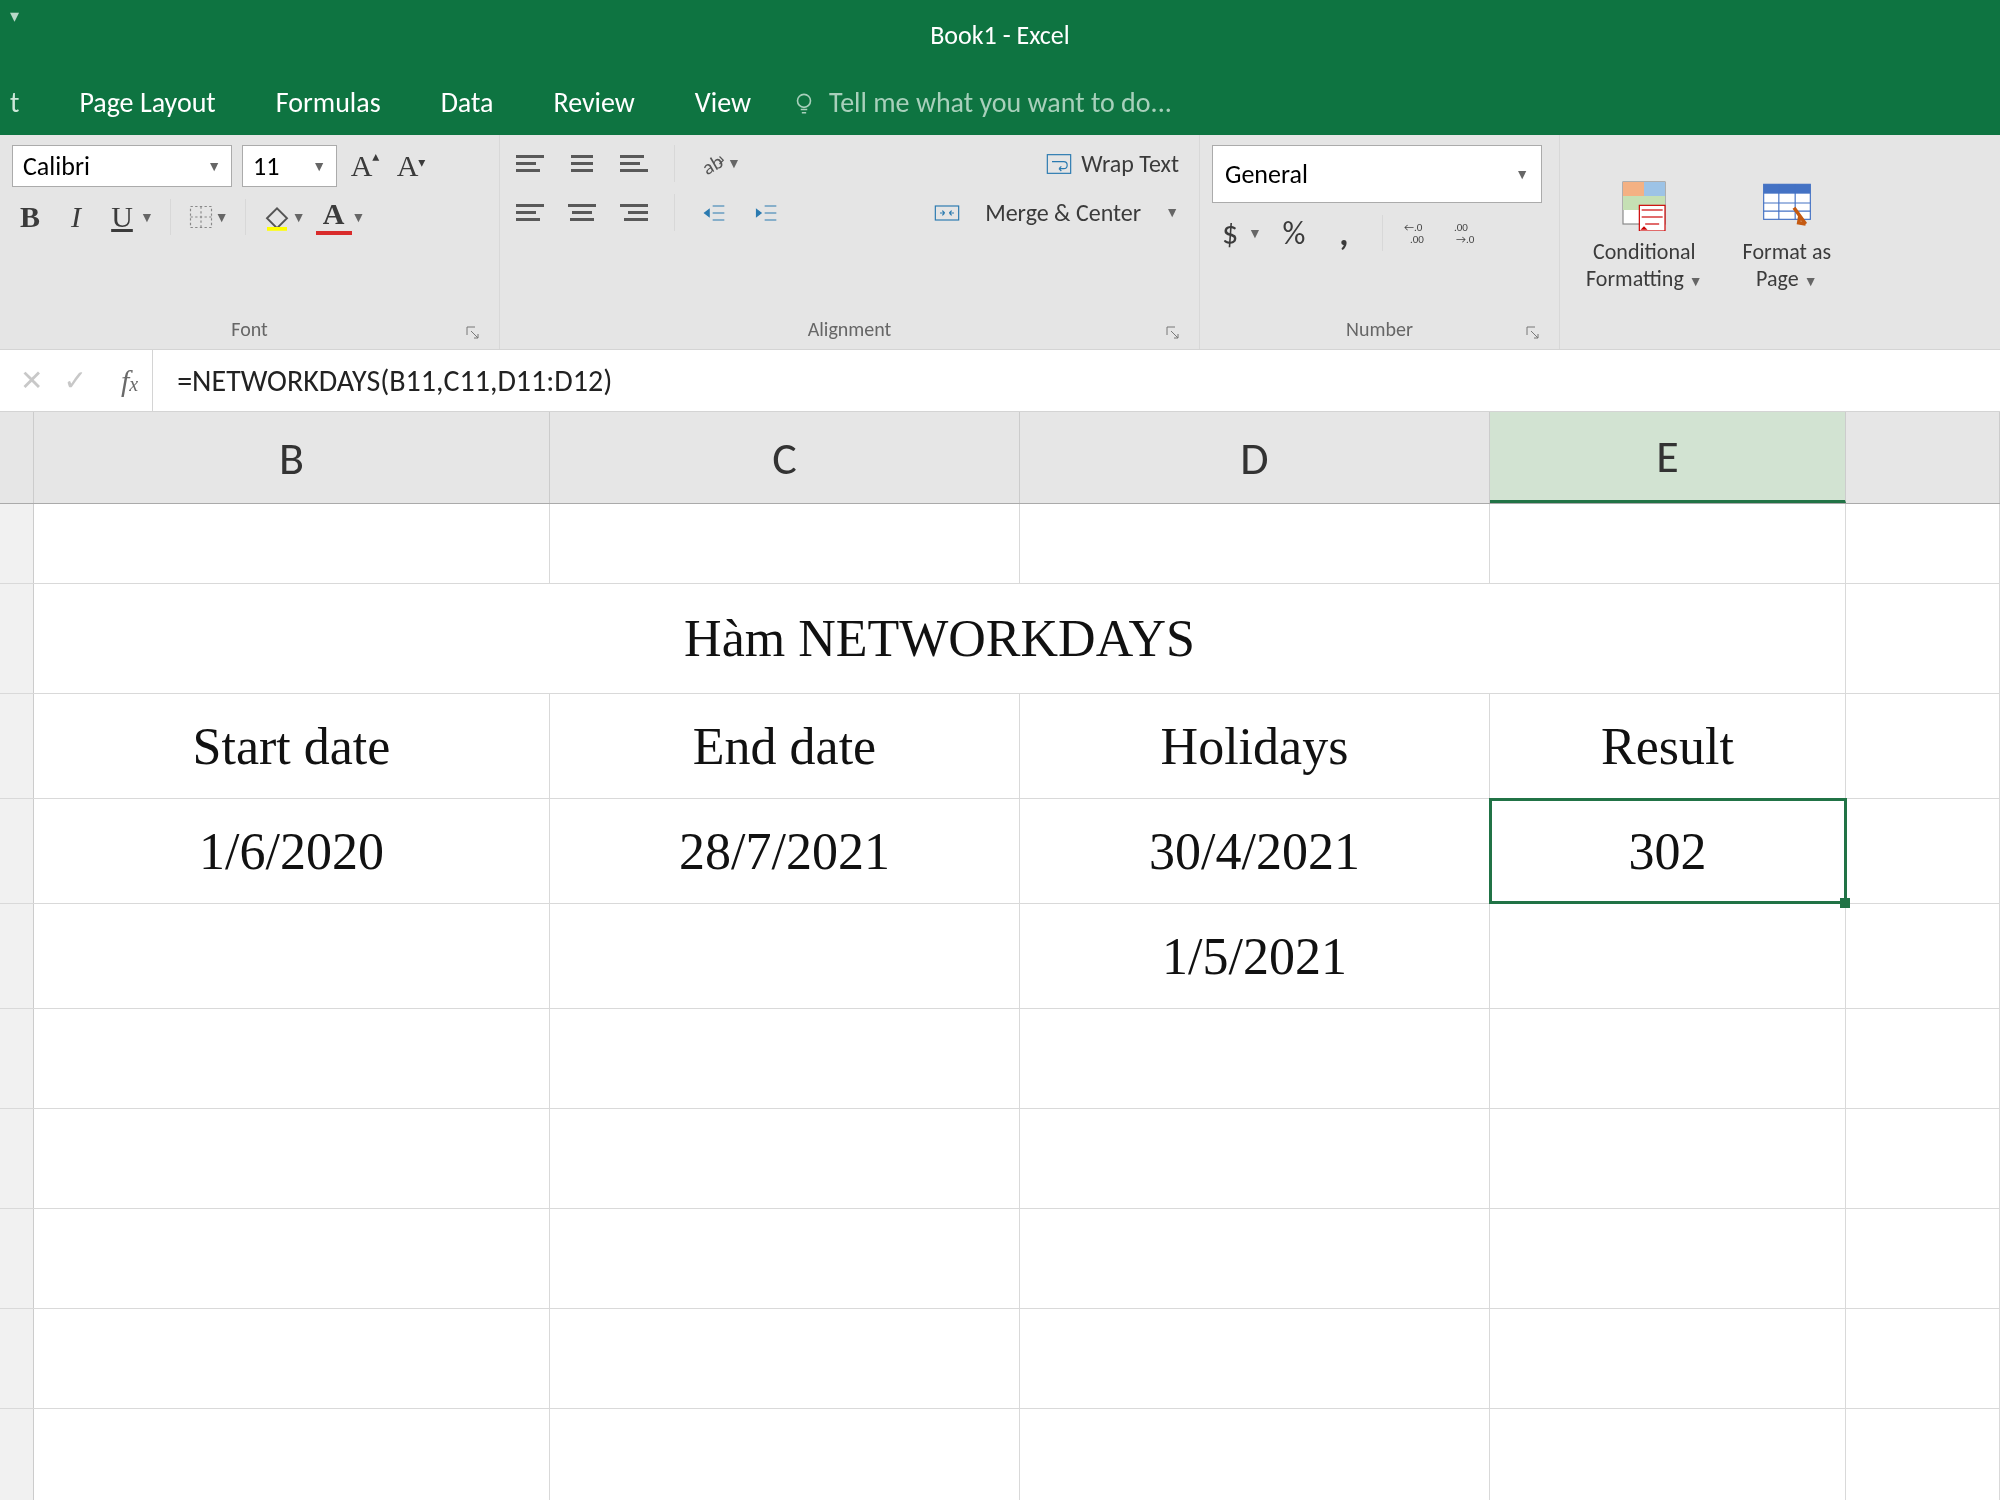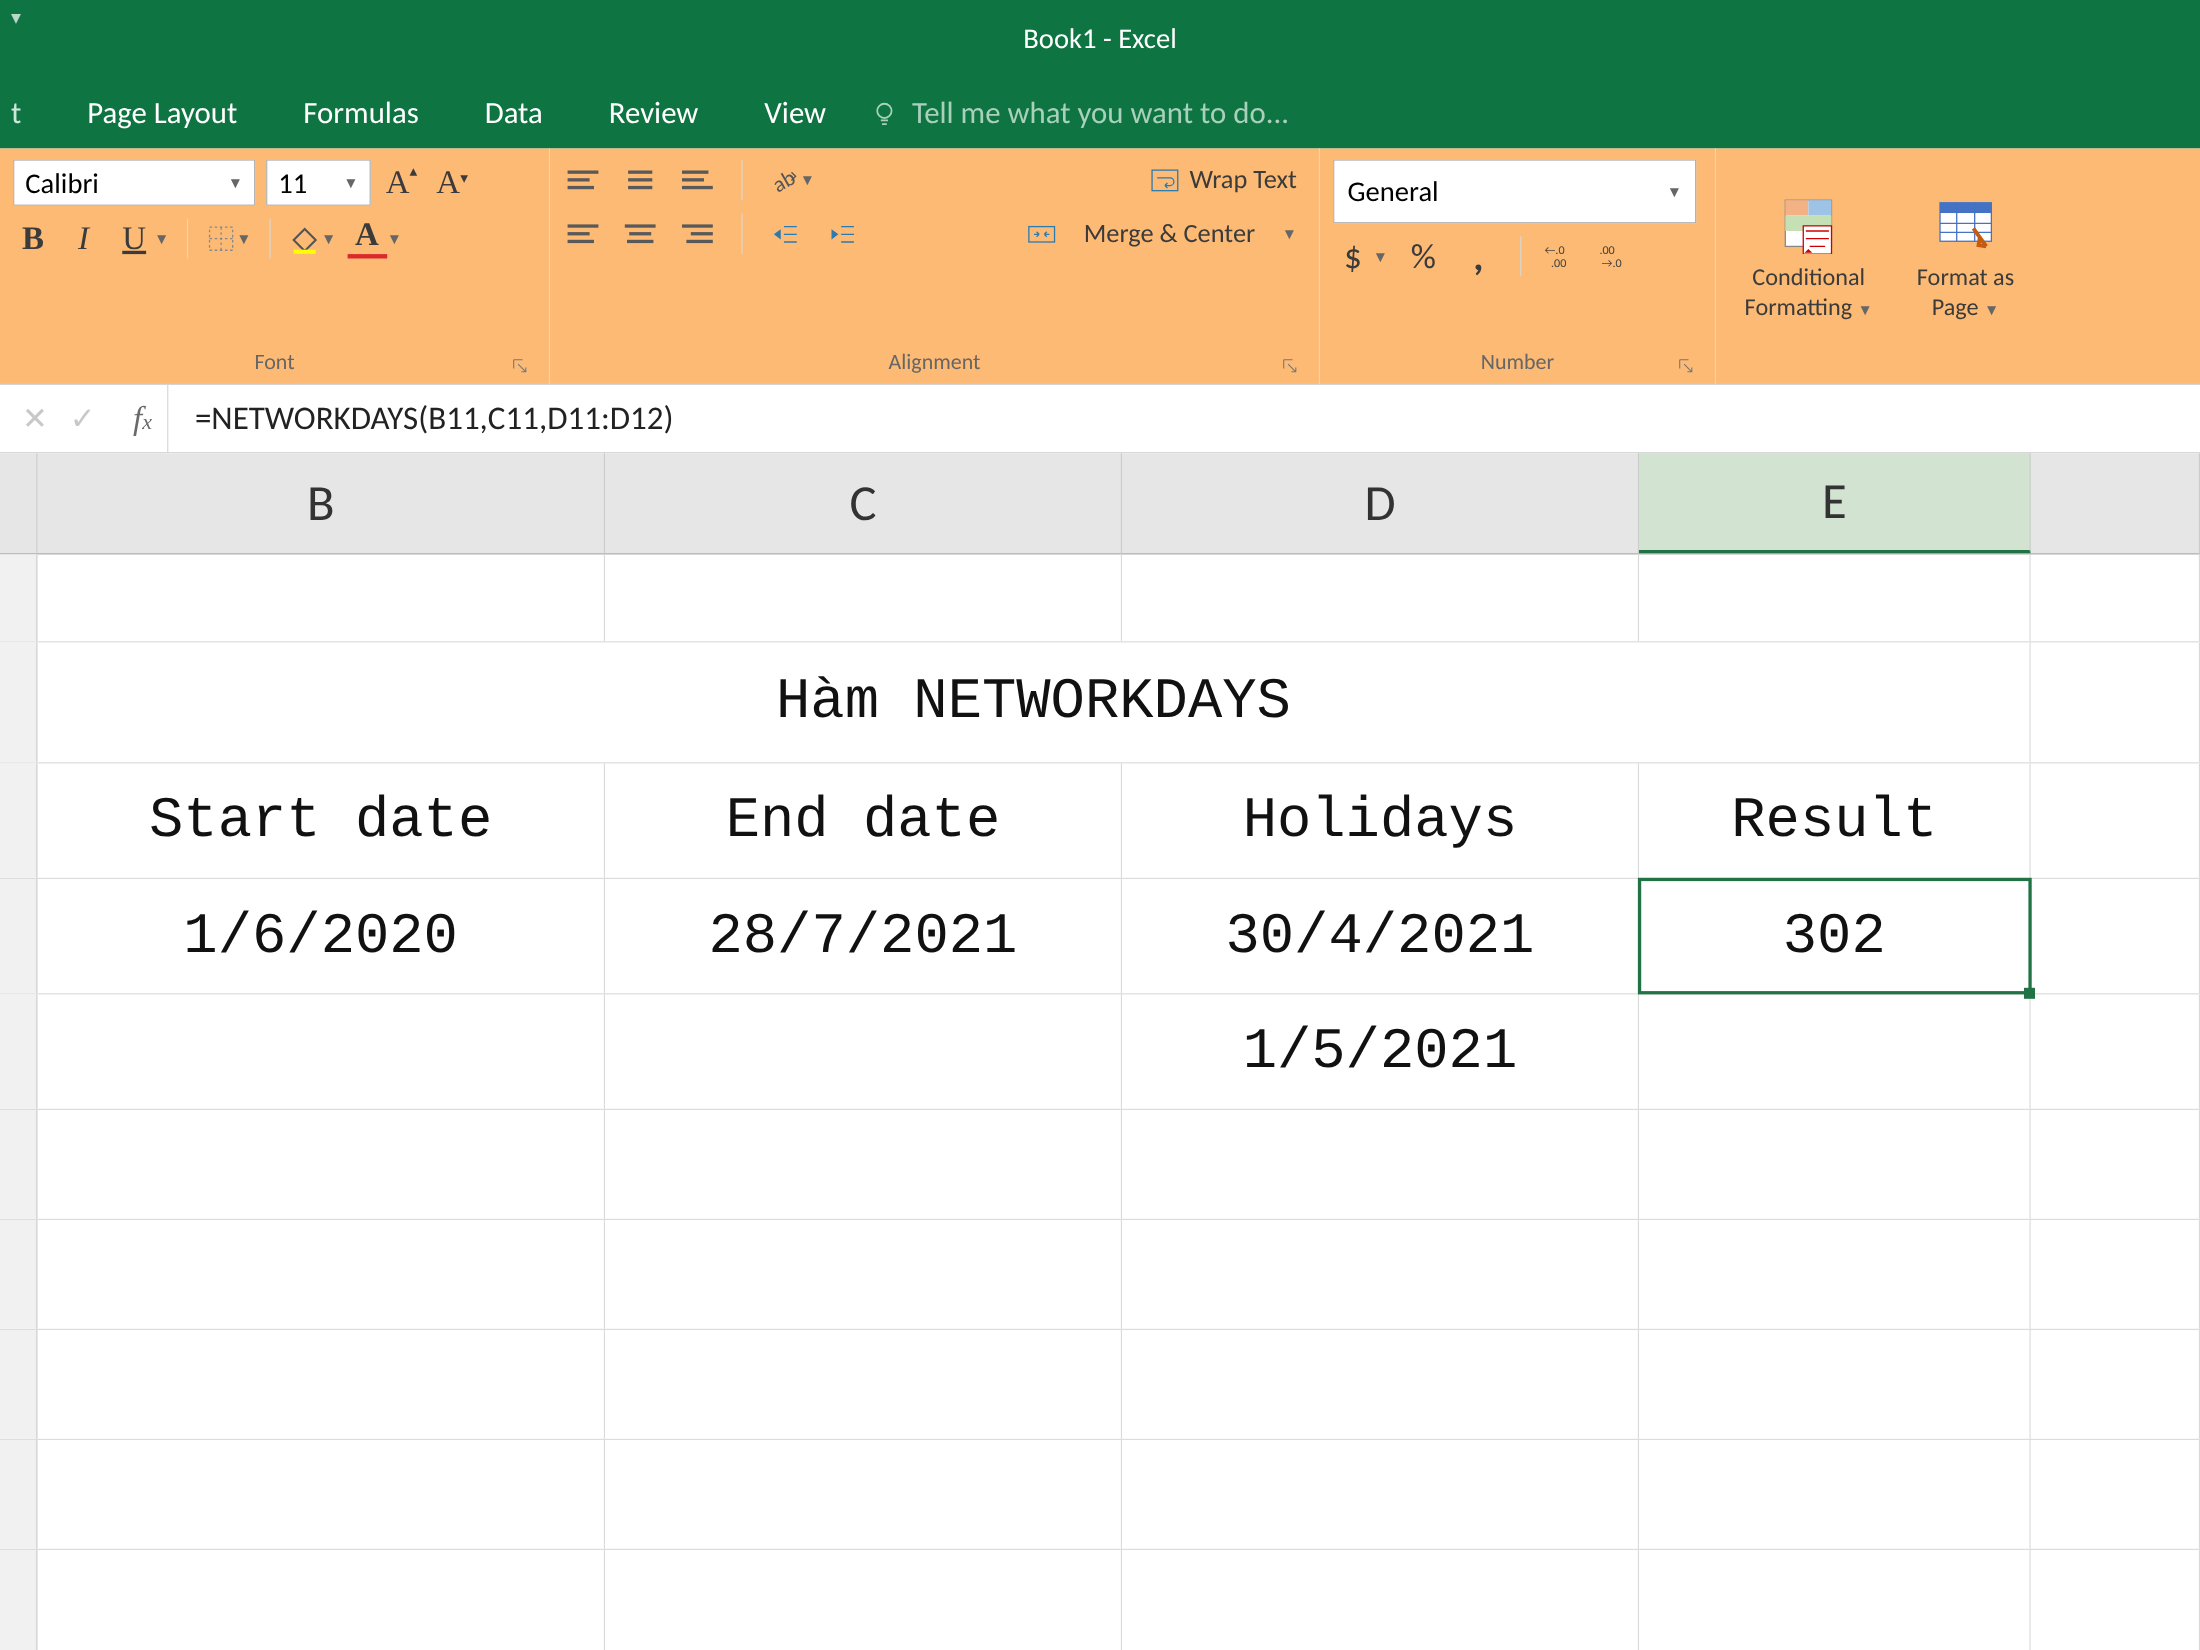--- a/index.html
+++ b/index.html
@@ -53,21 +53,21 @@
   }
   .bulb-icon {
     width: 26px;
     height: 26px;
     stroke: #a8d0bb;
     fill: none;
     stroke-width: 1.5;
   }
 
   .ribbon {
-    background: #fdba74;
+    background: #e5e5e5;
     height: 215px;
     border-bottom: 1px solid #d4d4d4;
     display: flex;
     align-items: stretch;
   }
   .group {
     border-right: 1px solid #d8d8d8;
     display: flex;
     flex-direction: column;
     padding: 10px 12px 0 12px;
@@ -193,21 +193,21 @@
   .grid-row {
     display:grid;
     grid-template-columns: 34px 516px 470px 470px 356px auto;
     height: 100px;
     border-bottom: 1px solid #d9d9d9;
   }
   .grid-row .cell {
     border-right:1px solid #d9d9d9;
     display:flex; align-items:center; justify-content:center;
     font-size: 52px;
-    font-family: Liberation Mono, monospace;
+    font-family: Liberation Serif, serif;
     color:#111;
     padding: 0 10px;
     position:relative;
     text-align:right;
   }
   .grid-row .cell.stub { background:#f1f1f1; border-right:1px solid #ccc;}
   .merged-title {
     grid-column: 2 / 6;
     font-size: 56px;
     border-right:1px solid #d9d9d9;

